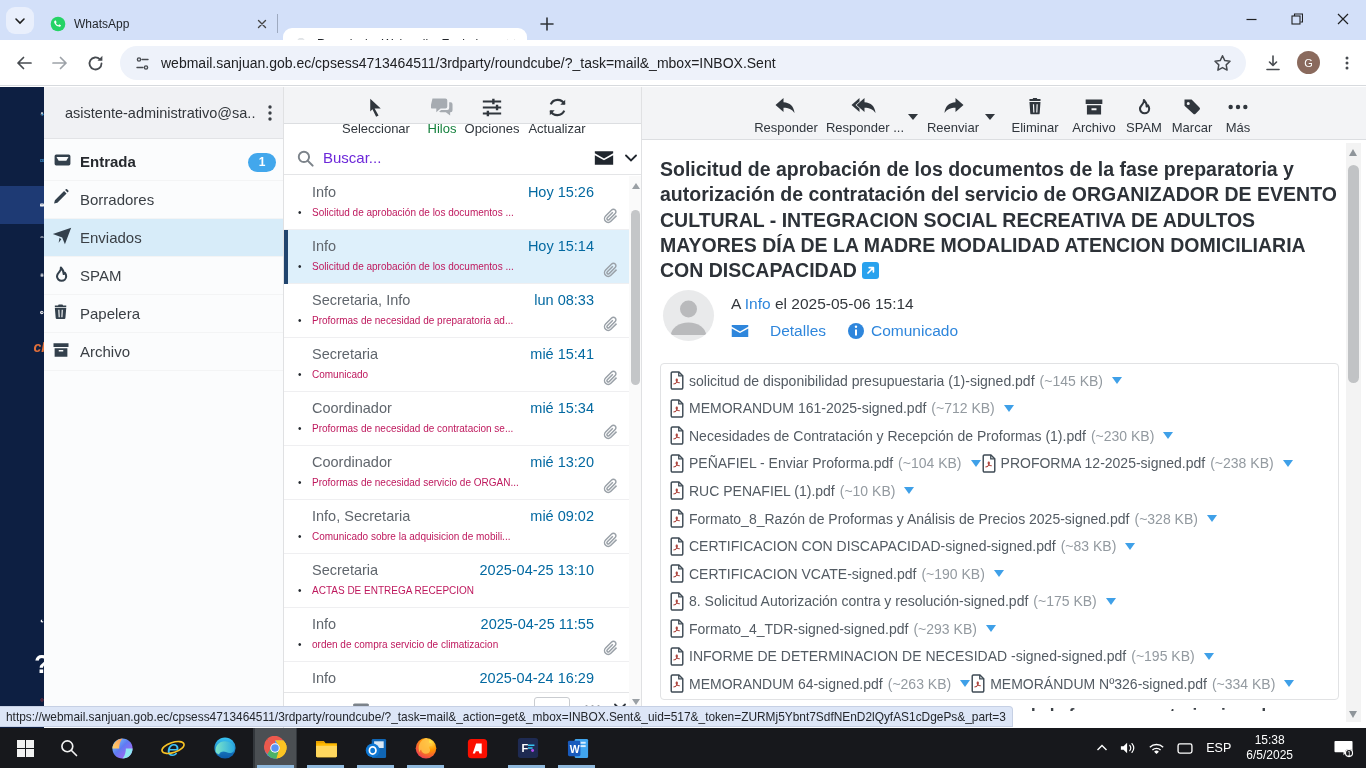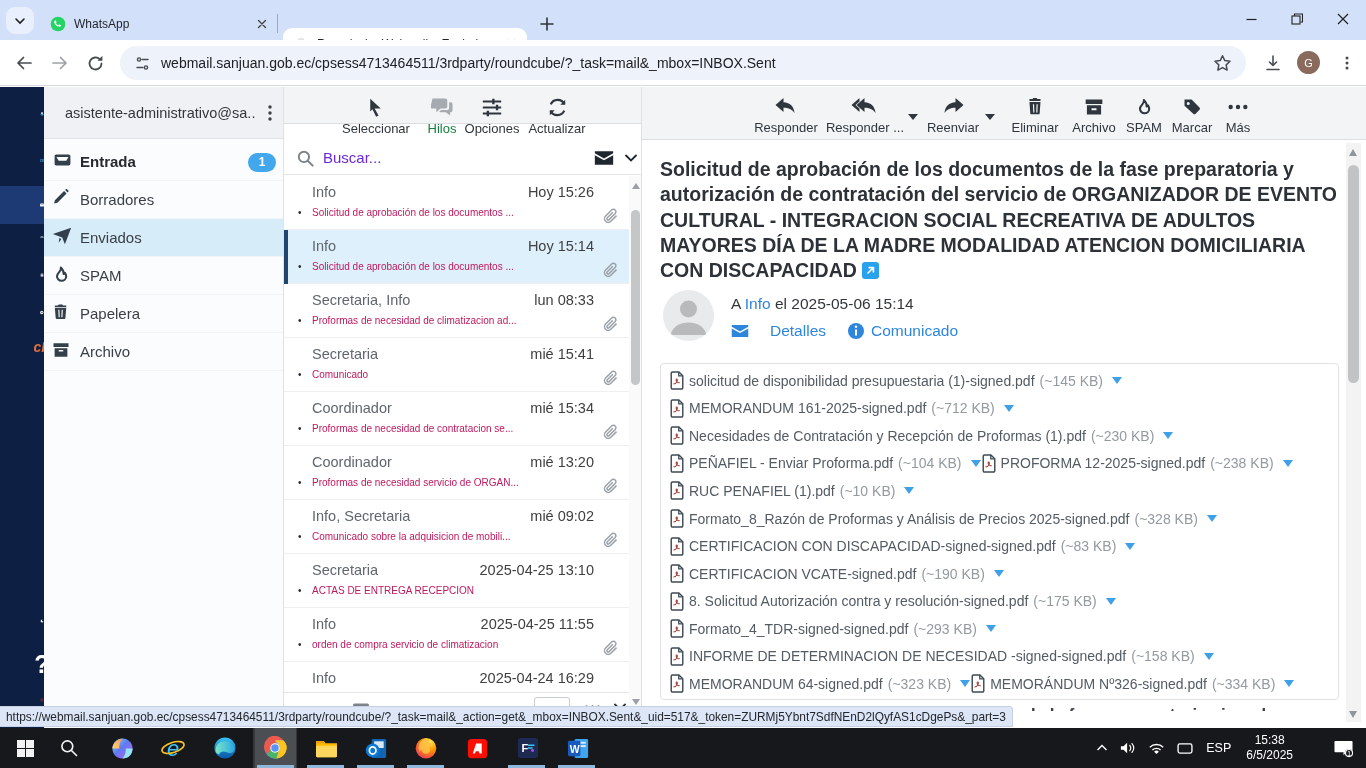--- a/index.html
+++ b/index.html
@@ -40,21 +40,21 @@
 #badge1 { position:absolute; left:204px; top:9.5px; width:28px; height:19px; background:#42a7ec; border-radius:10px; color:#fff; font-size:12px; font-weight:bold; display:flex; align-items:center; justify-content:center; }
 
 #listcol { position:absolute; left:283px; top:0; width:358px; height:641px; background:#fff; border-left:1px solid #e0e1e3; }
 #listbar { position:absolute; left:0; top:0; width:358px; height:37px; background:#f3f4f6; border-bottom:1px solid #dcdee1; }
 .lbtn { position:absolute; top:10px; text-align:center; color:#30363d; font-size:13px; white-space:nowrap; }
 .lbtn svg { display:block; margin:0 auto 3px; }
 #searchrow { position:absolute; left:0; top:54px; width:358px; height:34px; background:#fff; border-bottom:1px solid #e4e5e7; }
 #rows { position:absolute; left:0; top:89px; width:345px; }
 .mrow { position:relative; width:345px; height:54px; border-bottom:1px solid #efeff1; }
 .msender { position:absolute; left:28px; top:8px; font-size:14.5px; color:#60666d; }
-.mdate { position:absolute; right:35px; top:8px; font-size:14.5px; color:#404040; }
+.mdate { position:absolute; right:35px; top:8px; font-size:14.5px; color:#0369a1; }
 .msubj { position:absolute; left:13px; top:31px; width:300px; padding-left:15px; font-size:10px; color:#be185d; white-space:nowrap; overflow:hidden; text-overflow:ellipsis; }
 .msubj:before { content:"•"; position:absolute; left:1px; color:#23282e; }
 .mclip { position:absolute; right:10px; top:31px; }
 .msel { background:#def0fb; }
 .msel:after { content:""; position:absolute; left:0; top:0; width:4px; height:54px; background:#21456e; }
 
 #mailcol { position:absolute; left:641px; top:0; width:725px; height:641px; background:#fff; border-left:1px solid #e0e1e3; }
 #mailbar { position:absolute; left:0; top:0; width:725px; height:53px; background:#f3f4f6; border-bottom:1px solid #dcdee1; }
 .mbtn { position:absolute; top:10px; text-align:center; color:#30363d; font-size:13px; white-space:nowrap; }
 .mbtn svg { display:block; margin:0 auto 3px; }
@@ -357,21 +357,21 @@
           <span class="msender">Info</span>
           <span class="mdate">Hoy 15:14</span>
           <span class="msubj">Solicitud de aprobación de los documentos ...</span>
           <span class="mclip"><svg width="17" height="18" viewBox="0 0 24 24" fill="none" stroke="#9aa1a8" stroke-width="2.1">
               <path d="M20.5 11.5l-8 8a5.2 5.2 0 0 1-7.4-7.4l8.5-8.5a3.5 3.5 0 0 1 5 5l-8.5 8.5a1.8 1.8 0 0 1-2.6-2.6l7.8-7.8"></path>
             </svg></span>
         </div>
       <div class="mrow">
           <span class="msender">Secretaria, Info</span>
           <span class="mdate">lun 08:33</span>
-          <span class="msubj">Proformas de necesidad de climatizacion ad...</span>
+          <span class="msubj">Proformas de necesidad de preparatoria ad...</span>
           <span class="mclip"><svg width="17" height="18" viewBox="0 0 24 24" fill="none" stroke="#9aa1a8" stroke-width="2.1">
               <path d="M20.5 11.5l-8 8a5.2 5.2 0 0 1-7.4-7.4l8.5-8.5a3.5 3.5 0 0 1 5 5l-8.5 8.5a1.8 1.8 0 0 1-2.6-2.6l7.8-7.8"></path>
             </svg></span>
         </div>
       <div class="mrow">
           <span class="msender">Secretaria</span>
           <span class="mdate">mié 15:41</span>
           <span class="msubj">Comunicado</span>
           <span class="mclip"><svg width="17" height="18" viewBox="0 0 24 24" fill="none" stroke="#9aa1a8" stroke-width="2.1">
               <path d="M20.5 11.5l-8 8a5.2 5.2 0 0 1-7.4-7.4l8.5-8.5a3.5 3.5 0 0 1 5 5l-8.5 8.5a1.8 1.8 0 0 1-2.6-2.6l7.8-7.8"></path>
@@ -650,33 +650,33 @@
             <path d="M0 0h10L5 7z" fill="#3fa0e8"></path>
           </svg>
         </div>
       <div class="att">
           <svg class="pdfic" width="16" height="19" viewBox="0 0 20 25">
             <path d="M12.5 1.2H4A1.6 1.6 0 0 0 2.4 2.8v19.4A1.6 1.6 0 0 0 4 23.8h12a1.6 1.6 0 0 0 1.6-1.6V6.3z" fill="none" stroke="#3f4b55" stroke-width="1.9"></path>
             <path d="M12.3 1.4v5.1h5.1" fill="none" stroke="#3f4b55" stroke-width="1.7"></path>
             <path d="M5.3 17.2c2.1-.3 4-1.7 4.8-3.6.6-1.5.5-2.9-.4-3-.9-.1-1.2 1.5-.3 2.8.8 1.4 2.5 2.2 4.1 1.9" fill="none" stroke="#a83a32" stroke-width="1.35"></path>
           </svg>
           <span class="nm">INFORME DE DETERMINACION DE NECESIDAD -signed-signed.pdf</span>
-          <span class="sz">(~158 KB)</span>
+          <span class="sz">(~195 KB)</span>
           <svg class="car" width="10" height="7" viewBox="0 0 10 7">
             <path d="M0 0h10L5 7z" fill="#3fa0e8"></path>
           </svg>
         </div>
       <div class="att">
           <svg class="pdfic" width="16" height="19" viewBox="0 0 20 25">
             <path d="M12.5 1.2H4A1.6 1.6 0 0 0 2.4 2.8v19.4A1.6 1.6 0 0 0 4 23.8h12a1.6 1.6 0 0 0 1.6-1.6V6.3z" fill="none" stroke="#3f4b55" stroke-width="1.9"></path>
             <path d="M12.3 1.4v5.1h5.1" fill="none" stroke="#3f4b55" stroke-width="1.7"></path>
             <path d="M5.3 17.2c2.1-.3 4-1.7 4.8-3.6.6-1.5.5-2.9-.4-3-.9-.1-1.2 1.5-.3 2.8.8 1.4 2.5 2.2 4.1 1.9" fill="none" stroke="#a83a32" stroke-width="1.35"></path>
           </svg>
           <span class="nm">MEMORANDUM 64-signed.pdf</span>
-          <span class="sz">(~323 KB)</span>
+          <span class="sz">(~263 KB)</span>
           <svg class="car" width="10" height="7" viewBox="0 0 10 7">
             <path d="M0 0h10L5 7z" fill="#3fa0e8"></path>
           </svg>
           <span class="pair">
             <svg class="pdfic" width="16" height="19" viewBox="0 0 20 25">
               <path d="M12.5 1.2H4A1.6 1.6 0 0 0 2.4 2.8v19.4A1.6 1.6 0 0 0 4 23.8h12a1.6 1.6 0 0 0 1.6-1.6V6.3z" fill="none" stroke="#3f4b55" stroke-width="1.9"></path>
               <path d="M12.3 1.4v5.1h5.1" fill="none" stroke="#3f4b55" stroke-width="1.7"></path>
               <path d="M5.3 17.2c2.1-.3 4-1.7 4.8-3.6.6-1.5.5-2.9-.4-3-.9-.1-1.2 1.5-.3 2.8.8 1.4 2.5 2.2 4.1 1.9" fill="none" stroke="#a83a32" stroke-width="1.35"></path>
             </svg>
             <span class="nm">MEMORÁNDUM Nº326-signed.pdf</span>

